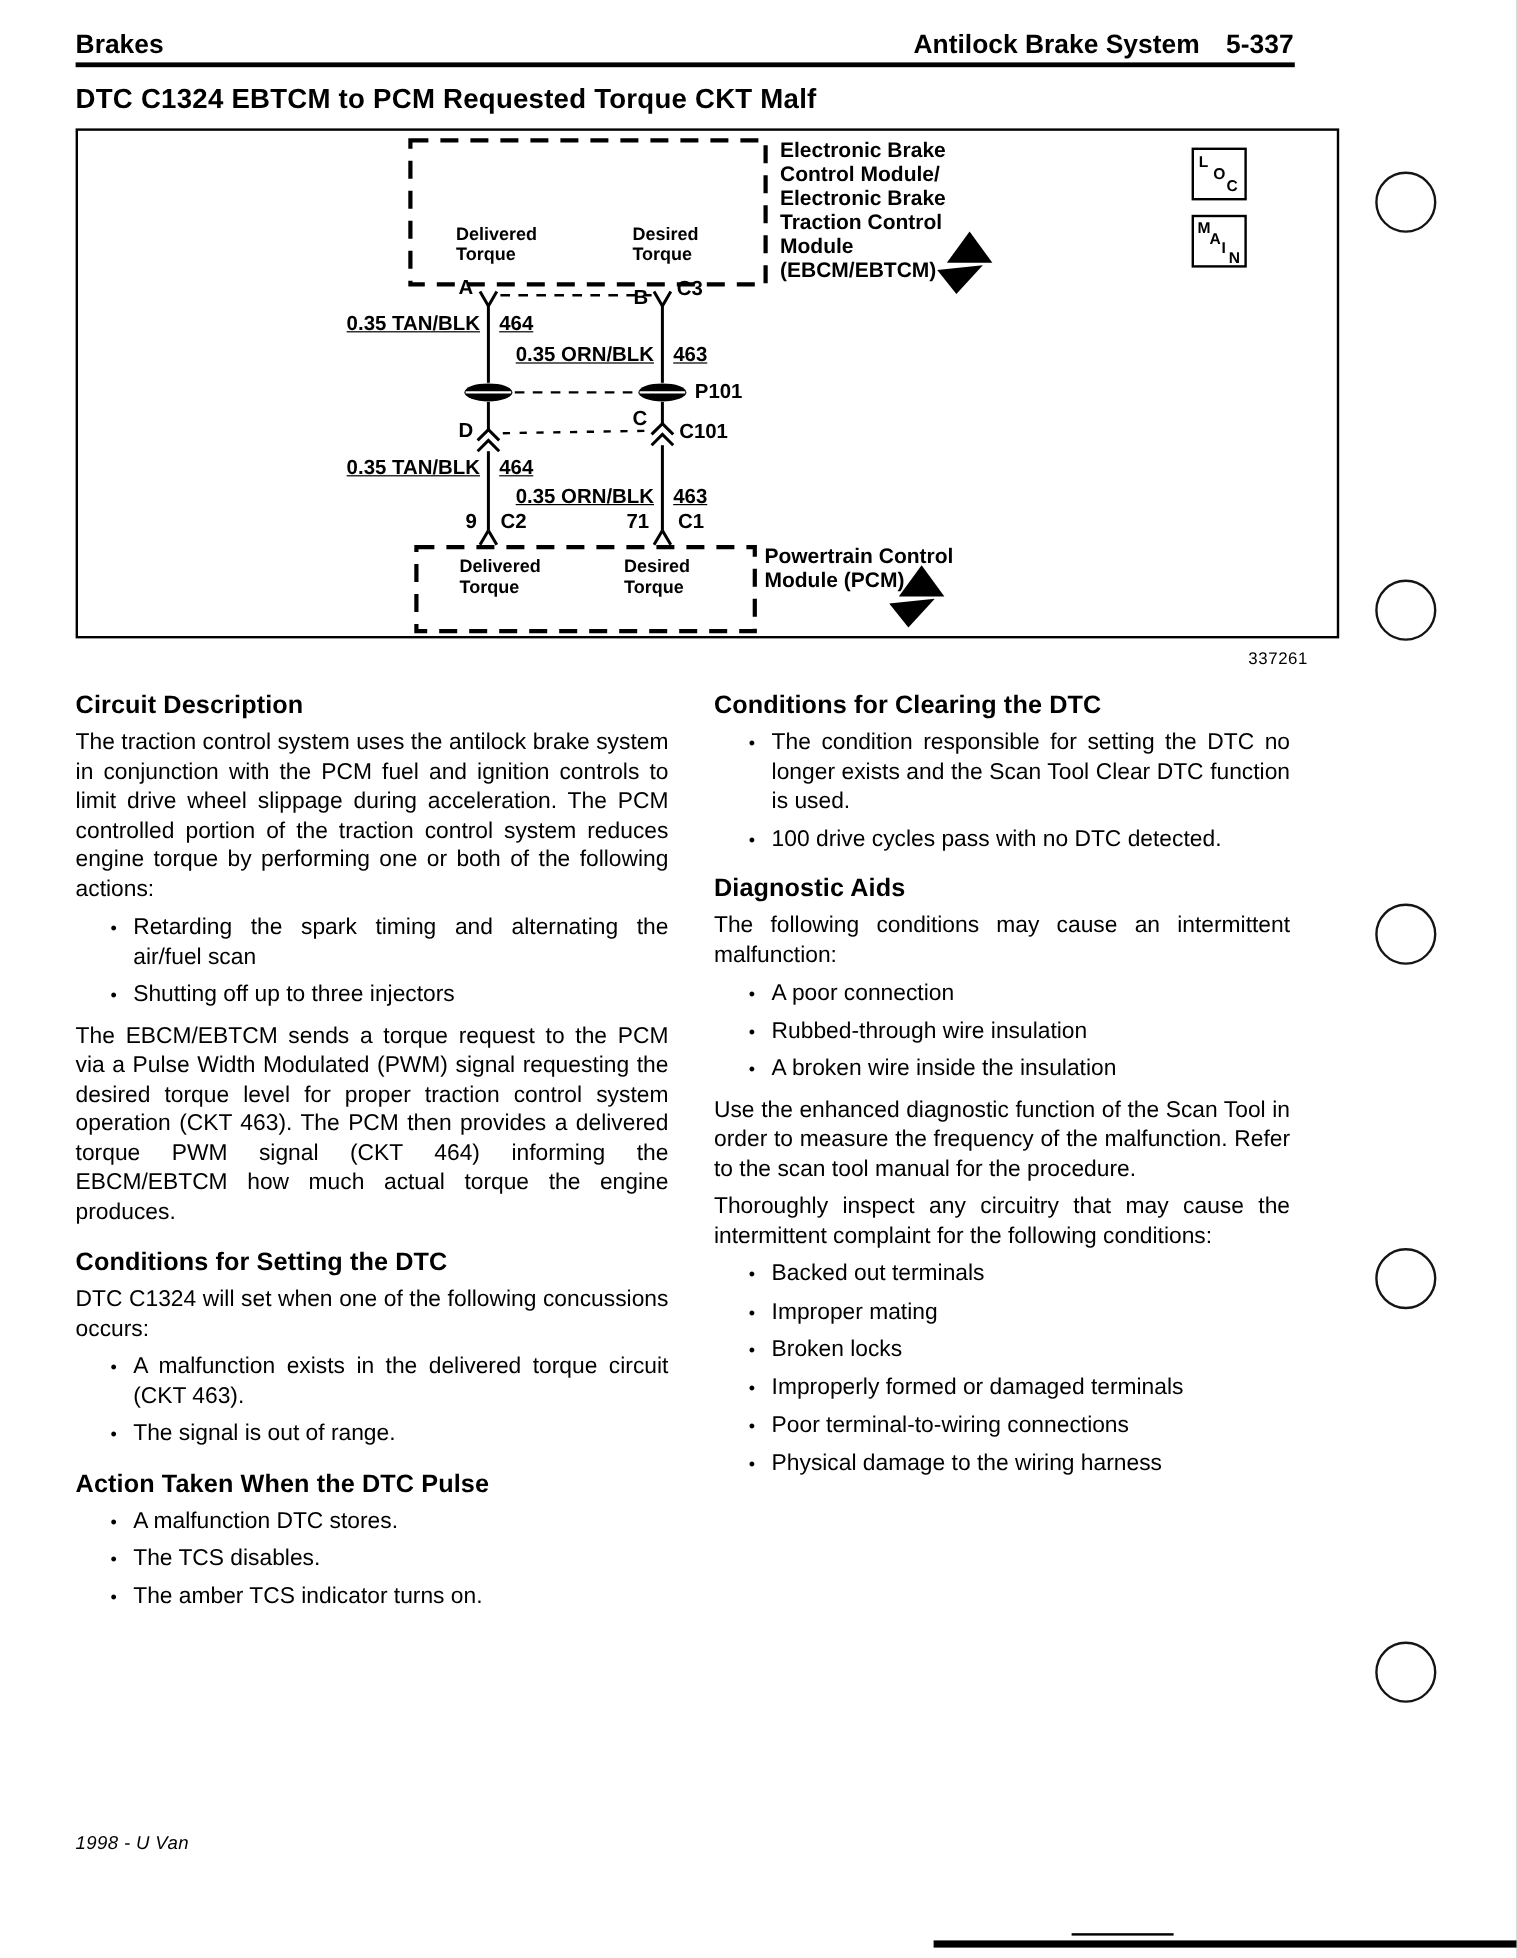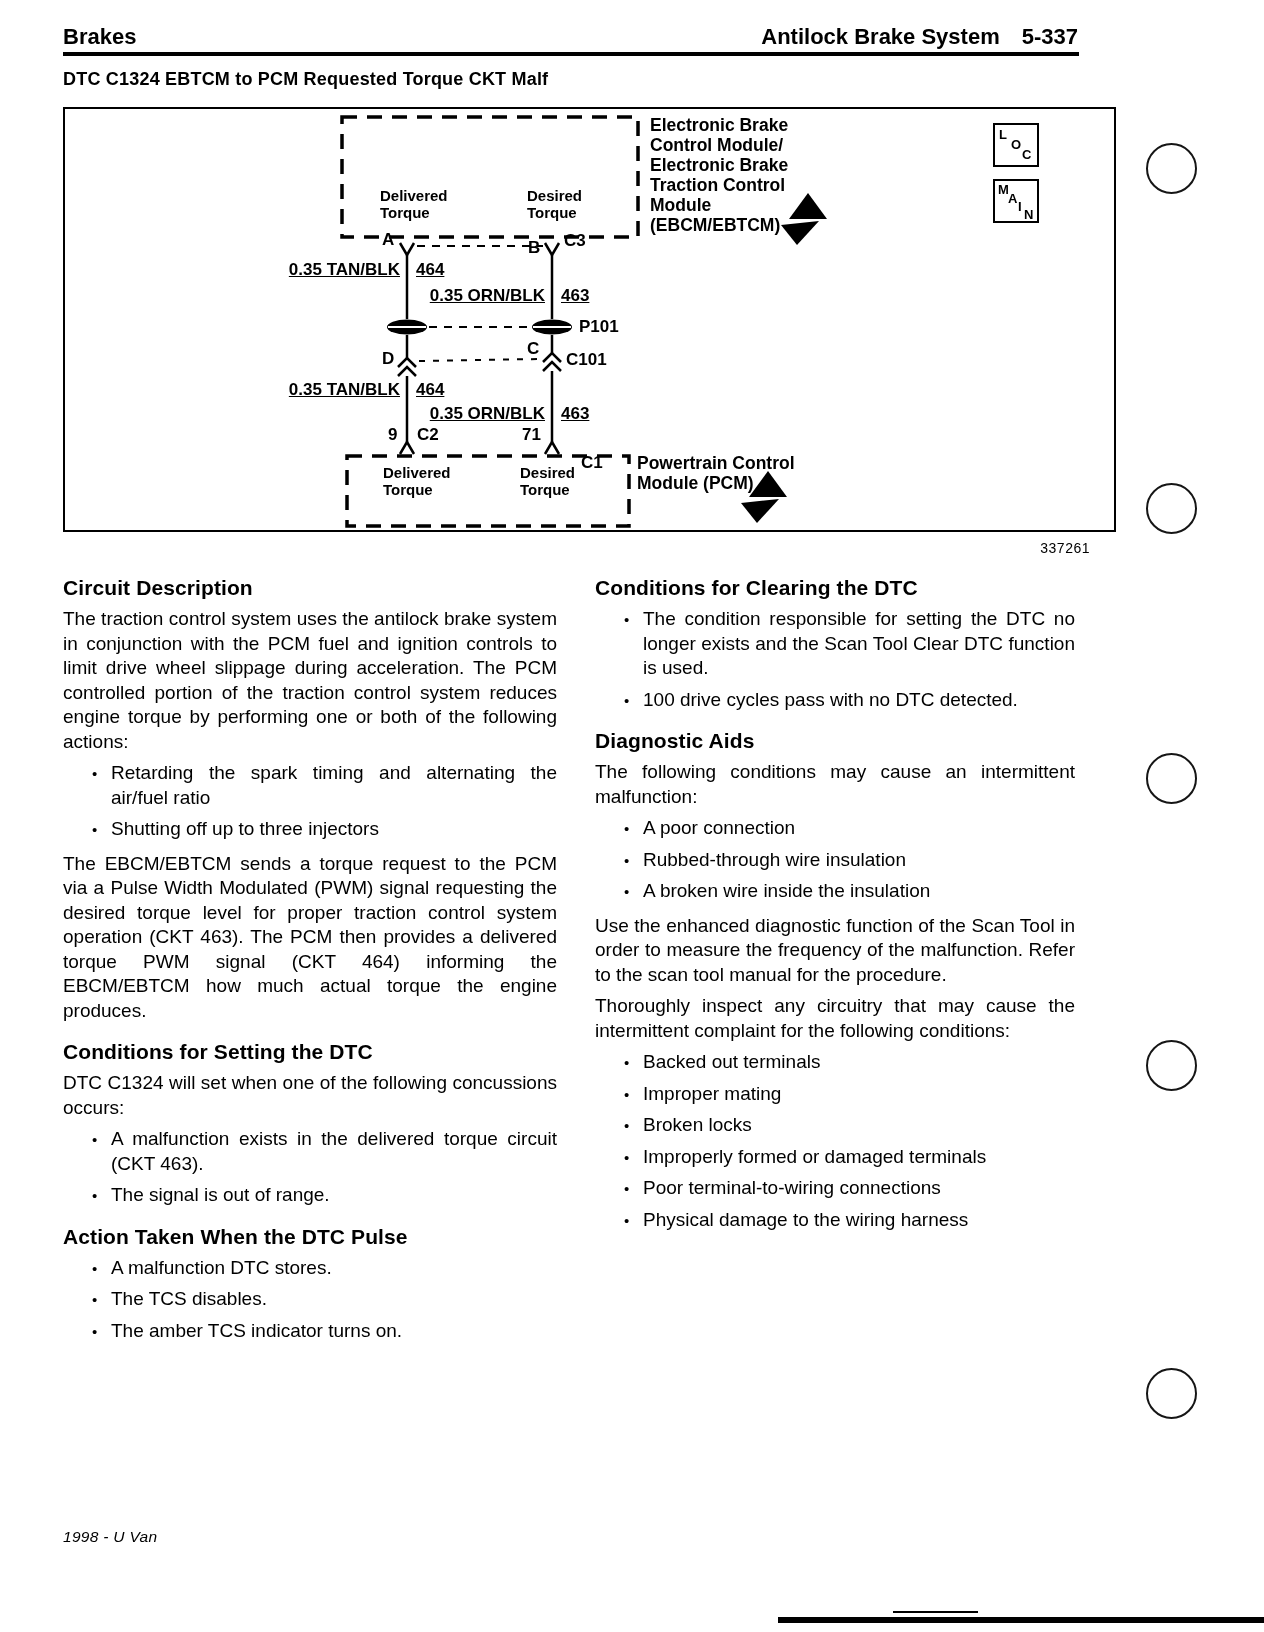--- a/index.html
+++ b/index.html
@@ -5,21 +5,21 @@
   html,body{margin:0;padding:0;background:#9a9a9a;}
   .page{
     position:relative;width:1264px;height:1632px;background:#ffffff;
     font-family:"Liberation Sans",sans-serif;color:#000;overflow:hidden;
     margin:0 auto;
   }
   
   .hdr-left{position:absolute;left:63px;top:24px;font-size:22px;font-weight:bold;}
   .hdr-right{position:absolute;top:24px;right:186px;display:flex;gap:22px;font-size:22px;font-weight:bold;}
   .hdr-rule{position:absolute;left:63px;top:52px;width:1016px;height:4px;background:#000;}
-  .doc-title{position:absolute;left:63px;top:69px;font-size:18px;font-weight:bold;letter-spacing:.2px;}
+  .doc-title{position:absolute;left:63px;top:69px;font-size:23px;font-weight:bold;letter-spacing:.2px;}
 
   
   .figure{position:absolute;left:63px;top:107px;width:1053px;height:425px;border:2px solid #000;box-sizing:border-box;}
   .figure svg{position:absolute;left:0;top:0;}
   .fig-abs{position:absolute;}
   .torque-label{font-size:15px;font-weight:bold;line-height:17px;white-space:pre-line;}
   .module-label{font-size:17.5px;font-weight:bold;line-height:20px;white-space:pre-line;}
   .pinlbl{font-size:17px;font-weight:bold;}
   .wirelbl{font-size:17px;font-weight:bold;text-decoration:underline;}
   .ra{text-align:right;width:160px;}
@@ -133,21 +133,21 @@
     <div class="fig-abs pinlbl" style="left:501px;top:241px;">C101</div>
 
     <div class="fig-abs wirelbl ra" style="left:175px;top:271px;">0.35 TAN/BLK</div>
     <div class="fig-abs wirelbl" style="left:351px;top:271px;">464</div>
     <div class="fig-abs wirelbl ra" style="left:320px;top:295px;">0.35 ORN/BLK</div>
     <div class="fig-abs wirelbl" style="left:496px;top:295px;">463</div>
 
     <div class="fig-abs pinlbl" style="left:323px;top:316px;">9</div>
     <div class="fig-abs pinlbl" style="left:352px;top:316px;">C2</div>
     <div class="fig-abs pinlbl" style="left:457px;top:316px;">71</div>
-    <div class="fig-abs pinlbl" style="left:516px;top:316px;margin-top:28px;">C1</div>
+    <div class="fig-abs pinlbl" style="left:500px;top:316px;">C1</div>
 
     <div class="fig-abs torque-label" style="left:318px;top:355px;">Delivered
 Torque</div>
     <div class="fig-abs torque-label" style="left:455px;top:355px;">Desired
 Torque</div>
     <div class="fig-abs module-label" style="left:572px;top:344px;">Powertrain Control
 Module (PCM)</div>
 
     <div class="tagbox" style="left:928px;top:14px;">
       <span style="left:4px;top:3px;">L</span>
@@ -162,21 +162,21 @@
     </div>
   </div>
 
   <div class="fig-number">337261</div>
 
   <div class="col col-left">
     <div class="section">
       <div class="h2">Circuit Description</div>
       <p class="p">The traction control system uses the antilock brake system in conjunction with the PCM fuel and ignition controls to limit drive wheel slippage during acceleration. The PCM controlled portion of the traction control system reduces engine torque by performing one or both of the following actions:</p>
       <ul class="bl">
-        <li>Retarding the spark timing and alternating the air/fuel ratio</li>
+        <li>Retarding the spark timing and alternating the air/fuel scan</li>
         <li>Shutting off up to three injectors</li>
       </ul>
       <p class="p">The EBCM/EBTCM sends a torque request to the PCM via a Pulse Width Modulated (PWM) signal requesting the desired torque level for proper traction control system operation (CKT 463). The PCM then provides a delivered torque PWM signal (CKT 464) informing the EBCM/EBTCM how much actual torque the engine produces.</p>
     </div>
     <div class="section">
       <div class="h2">Conditions for Setting the DTC</div>
       <p class="p">DTC C1324 will set when one of the following concussions occurs:</p>
       <ul class="bl">
         <li>A malfunction exists in the delivered torque circuit (CKT 463).</li>
         <li>The signal is out of range.</li>

